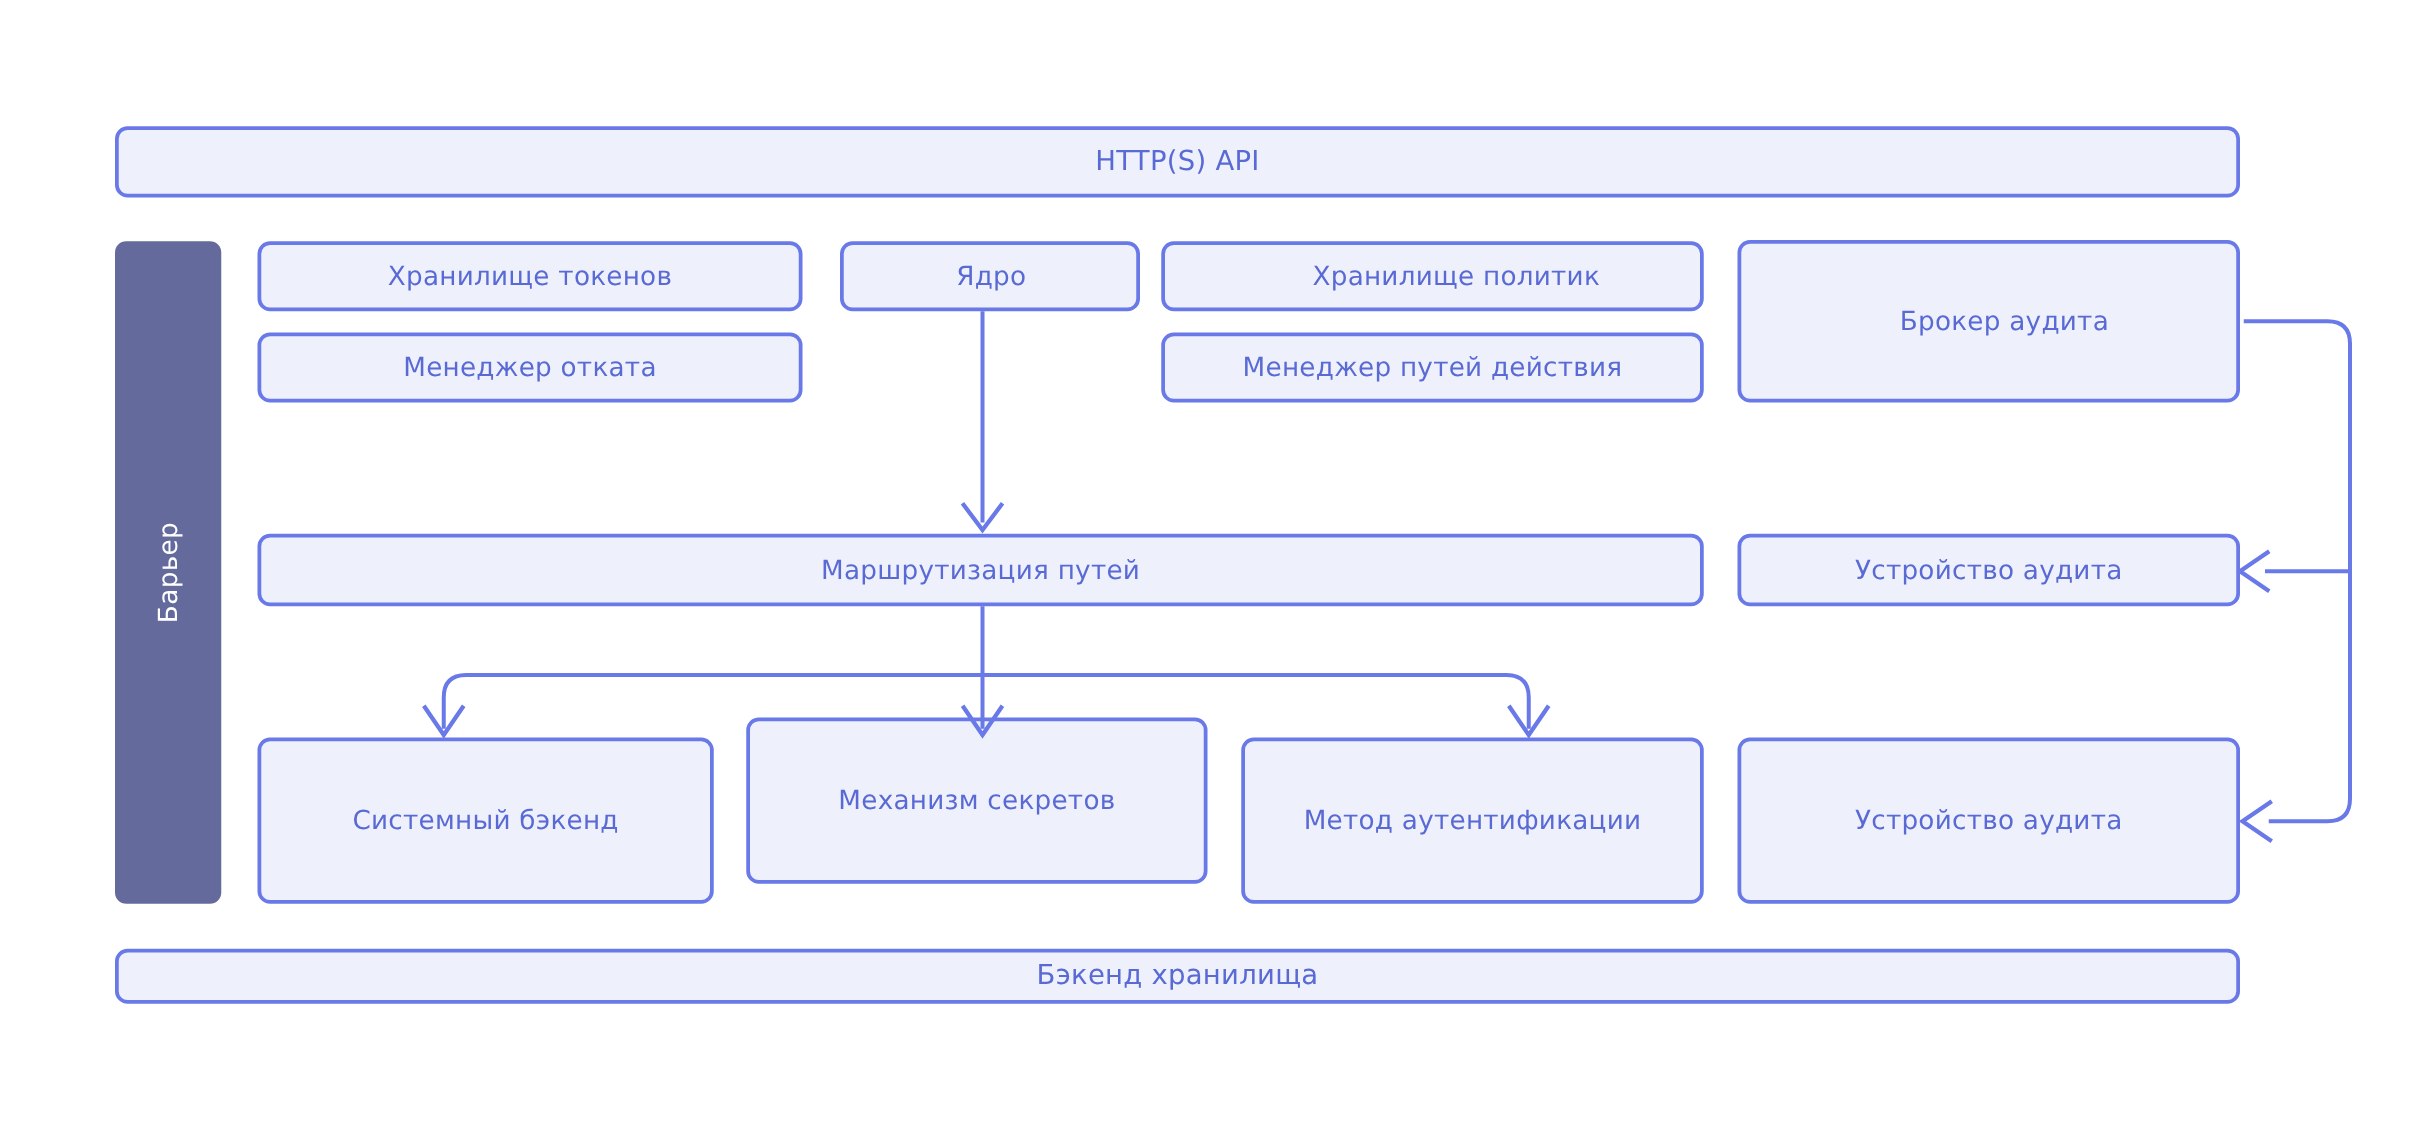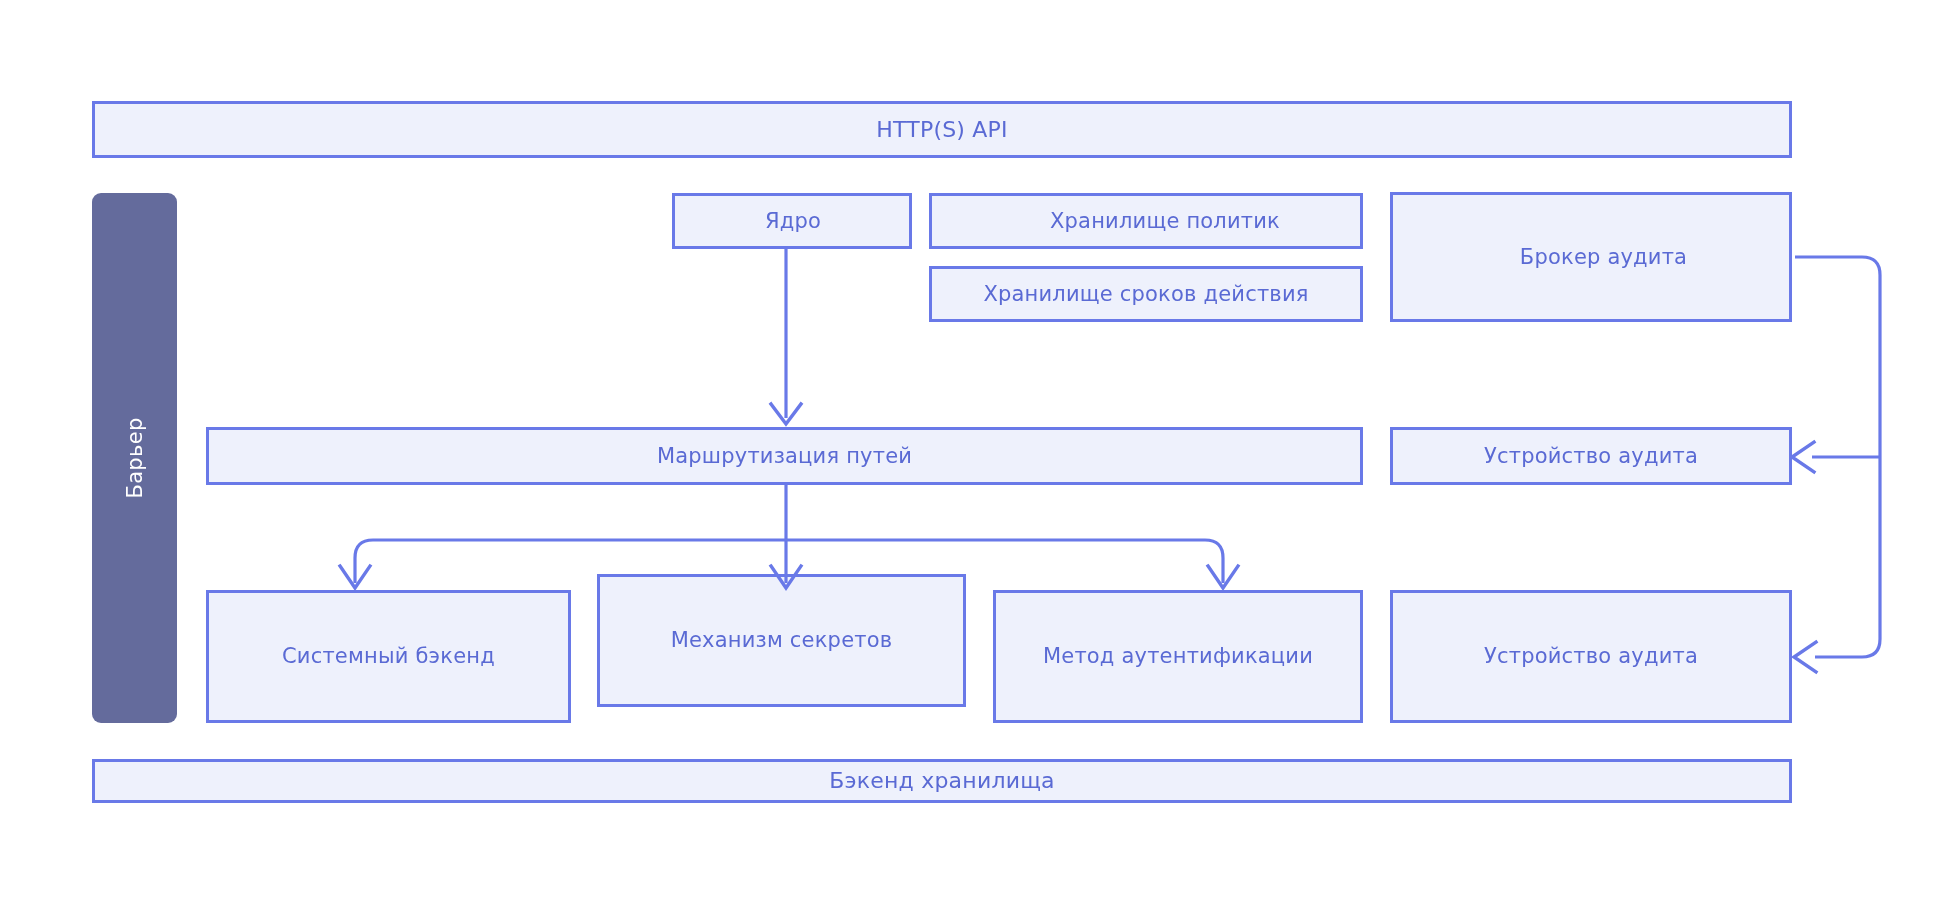--- a/index.html
+++ b/index.html
@@ -15,21 +15,21 @@
     width: 1933px;
     height: 916px;
     background: #ffffff;
     overflow: hidden;
   }
   .node {
     position: absolute;
     box-sizing: border-box;
     background: #eef1fc;
     border: 3px solid #6979e8;
-    border-radius: 0;
+    border-radius: 10px;
     color: #5a6ad4;
     display: flex;
     align-items: center;
     justify-content: center;
     text-align: center;
     font-size: 21px;
     font-weight: 400;
     letter-spacing: 0.2px;
     line-height: 1.25;
     padding: 0 10px;
@@ -74,36 +74,42 @@
 <div id="canvas">
 
   <div class="node big" style="left:92px; top:101px; width:1700px; height:57px;">
     <span>HTTP(S) API</span>
   </div>
 
   <div class="barrier" style="left:92px; top:193px; width:85px; height:530px;">
     <span>Барьер</span>
   </div>
 
+  <div class="node" style="left:206px; top:193px; width:436px; height:56px;">
+    <span>Хранилище токенов</span>
+  </div>
 
   <div class="node" style="left:672px; top:193px; width:240px; height:56px;padding-left:12px;">
     <span>Ядро</span>
   </div>
 
   <div class="node" style="left:929px; top:193px; width:434px; height:56px;padding-left:48px;">
     <span>Хранилище политик</span>
   </div>
 
   <div class="node" style="left:1390px; top:192px; width:402px; height:130px;padding-left:35px;">
     <span>Брокер аудита</span>
   </div>
 
+  <div class="node" style="left:206px; top:266px; width:436px; height:56px;">
+    <span>Менеджер отката</span>
+  </div>
 
   <div class="node" style="left:929px; top:266px; width:434px; height:56px;">
-    <span>Хранилище сроков действия</span>
+    <span>Менеджер путей действия</span>
   </div>
 
   <div class="node" style="left:206px; top:427px; width:1157px; height:58px;text-align:right;">
     <span>Маршрутизация путей</span>
   </div>
 
   <div class="node" style="left:1390px; top:427px; width:402px; height:58px;">
     <span>Устройство аудита</span>
   </div>
 

